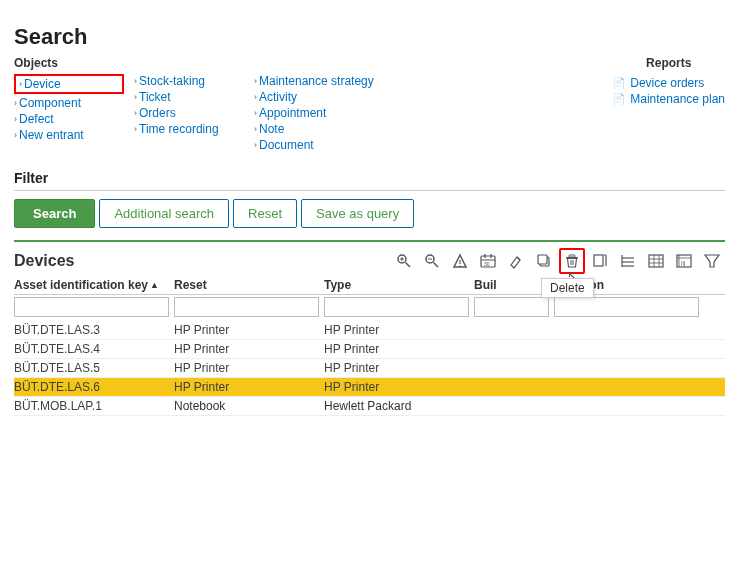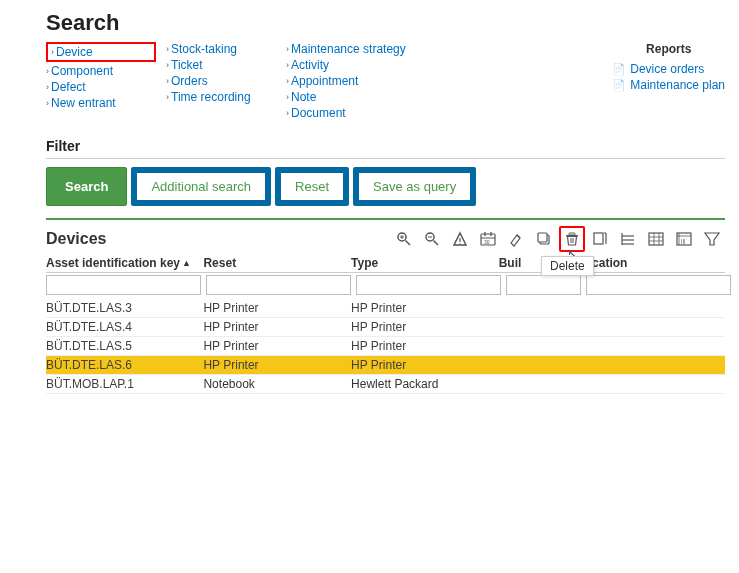--- a/index.html
+++ b/index.html
@@ -7,22 +7,21 @@
       font-family: Arial, sans-serif;
       font-size: 13px;
       color: #333;
       background: #fff;
       width: 739px;
       min-height: 573px;
       overflow-x: hidden;
     }
 
     .page-wrapper {
-      padding: 10px 14px;
-      margin-left: 32px;
+      padding: 24px 14px;
     }
 
     h1 {
       font-size: 22px;
       font-weight: bold;
       margin-bottom: 6px;
       color: #222;
     }
 
     h2 {
@@ -138,21 +137,21 @@
       padding: 6px 18px;
       font-size: 13px;
       font-weight: bold;
       cursor: pointer;
       border-radius: 2px;
     }
 
     .btn-outline {
       background: #fff;
       color: #4a9a4a;
-      border: 6px solid #0369a1;
+      border: 1px solid #0369a1;
       padding: 6px 14px;
       font-size: 13px;
       cursor: pointer;
       border-radius: 2px;
     }
 
     .devices-section {
       border-top: 2px solid #4a9a4a;
       padding-top: 6px;
     }
@@ -287,20 +286,21 @@
   </style>
 </head>
 <body>
 
 <div class="page-wrapper">
 
   <h1>Search</h1>
 
   <div class="top-section">
     <div class="objects-section">
+      <div class="objects-label">Objects</div>
       <div class="nav-grid">
 
         <div class="nav-col">
           <a class="nav-link highlighted">
             <span class="chevron">›</span>
             <span>Device</span>
           </a>
           <a class="nav-link">
             <span class="chevron">›</span>
             <span>Component</span>

